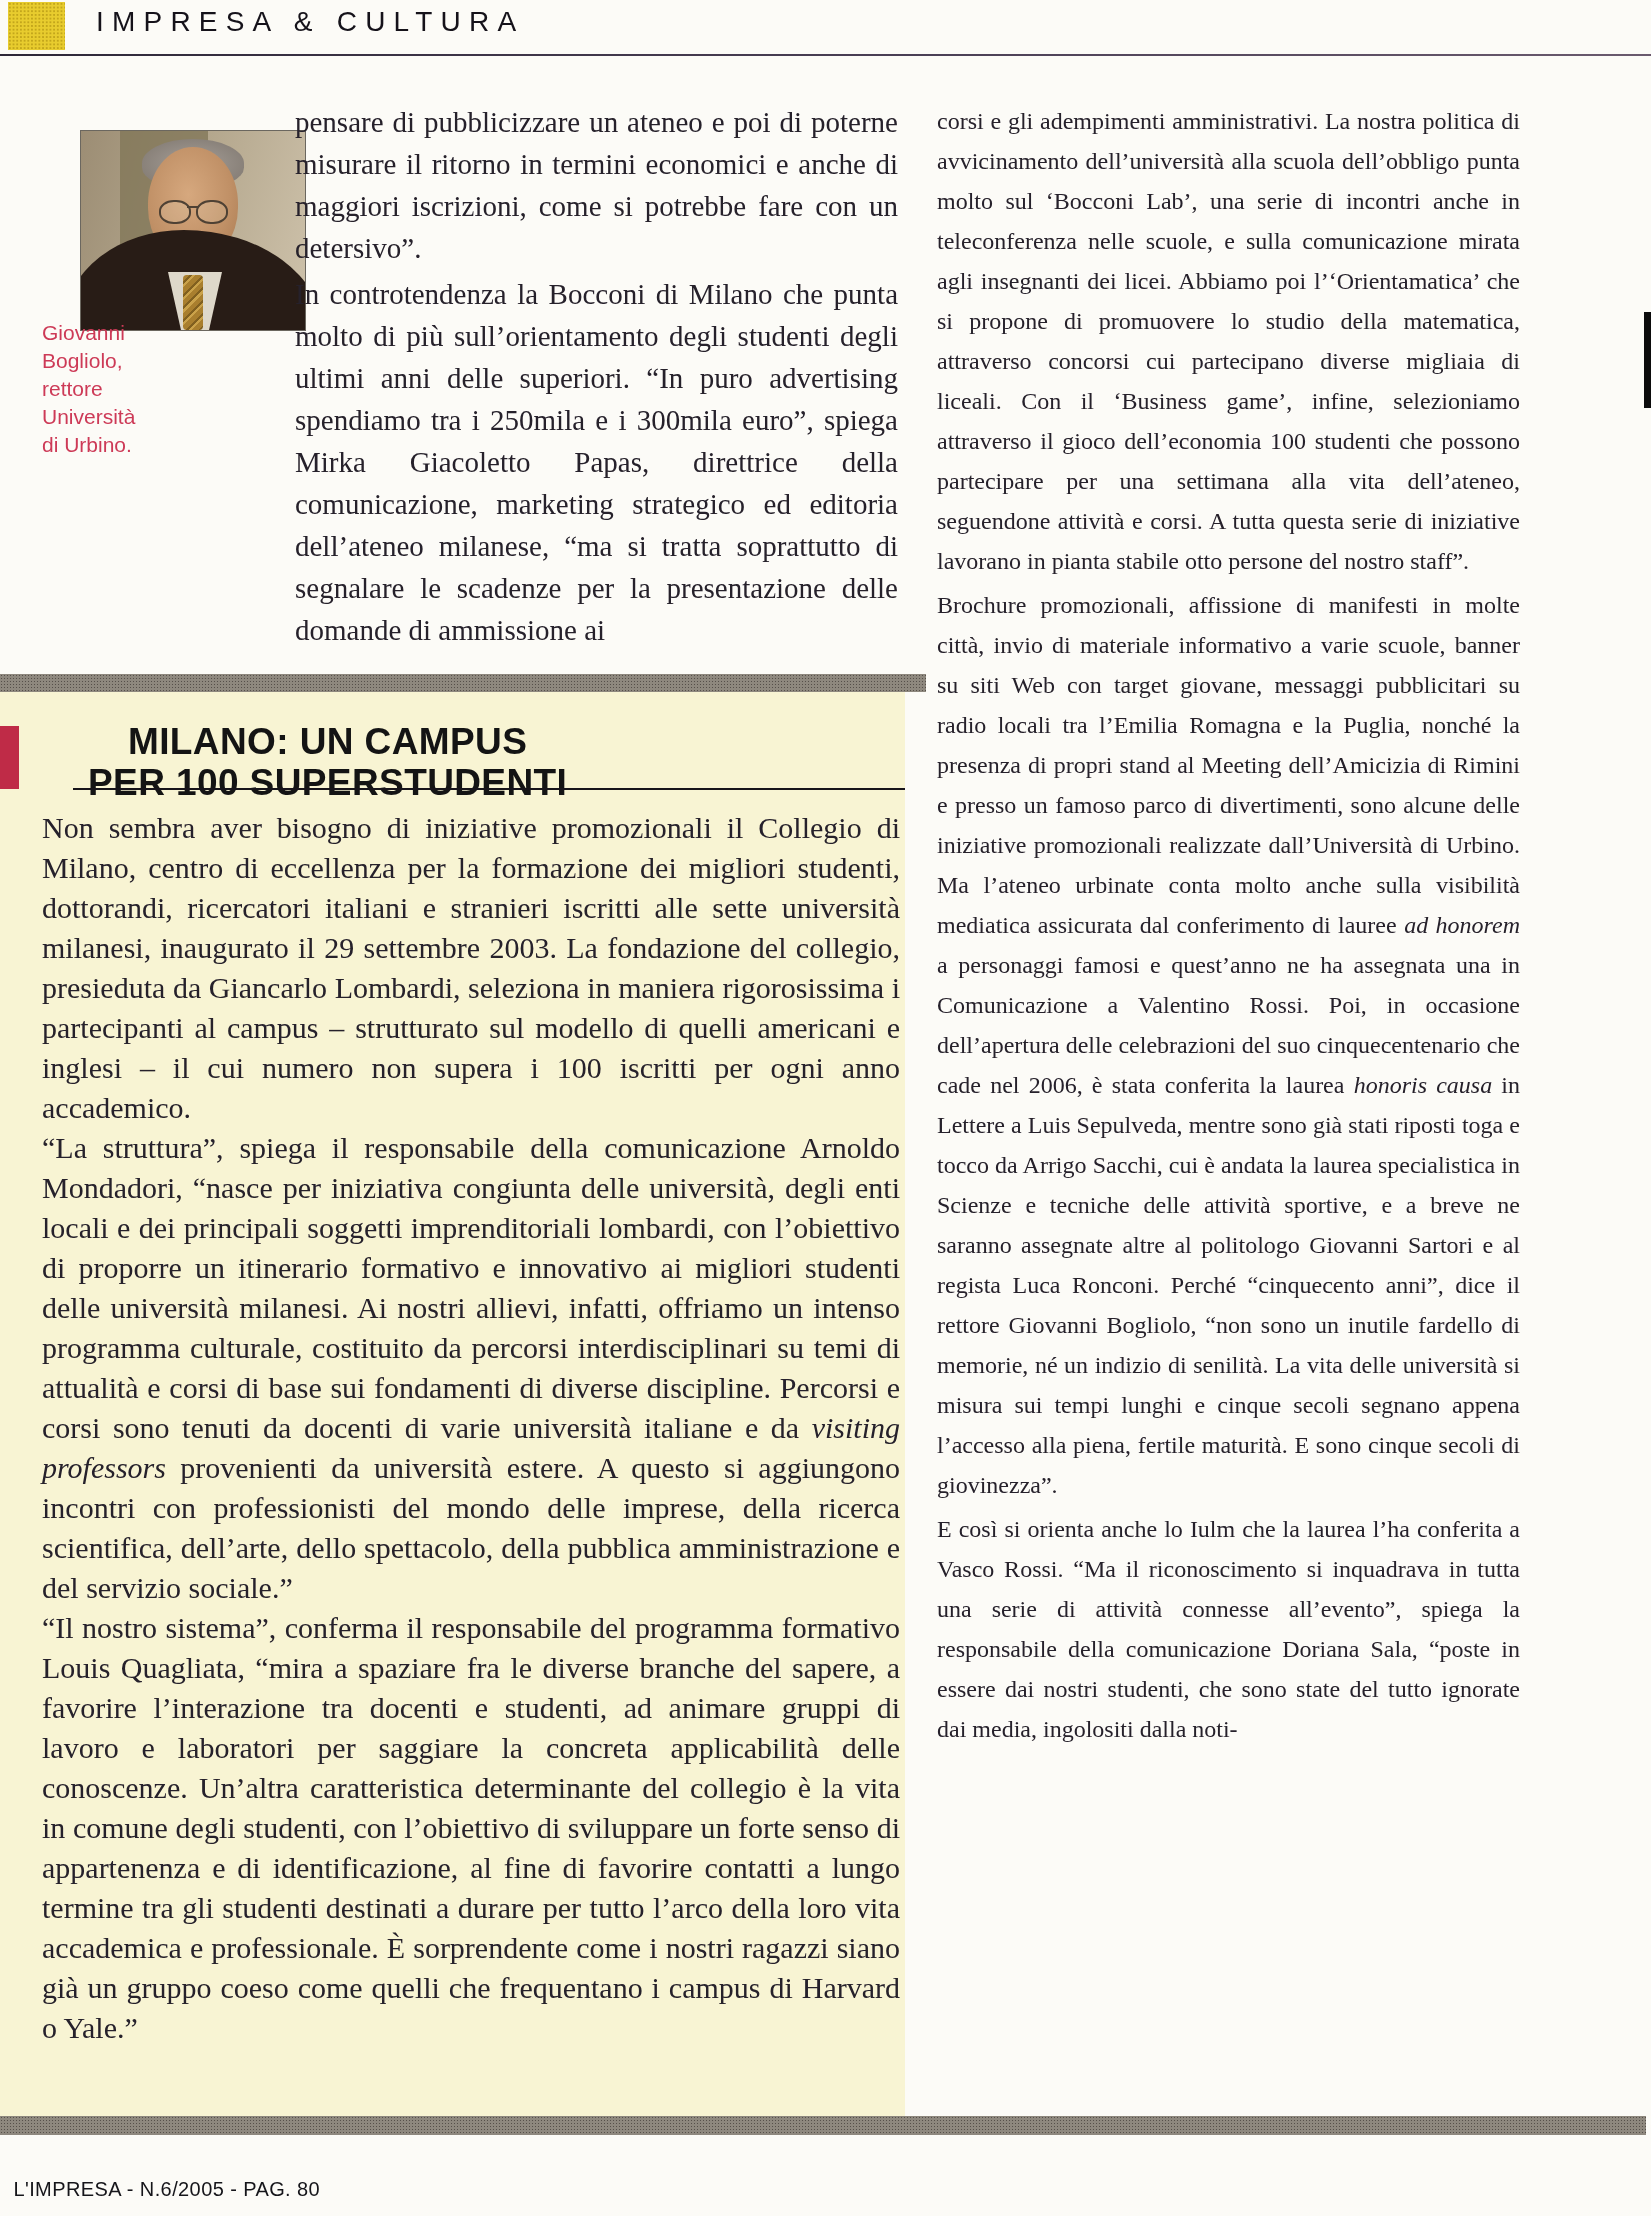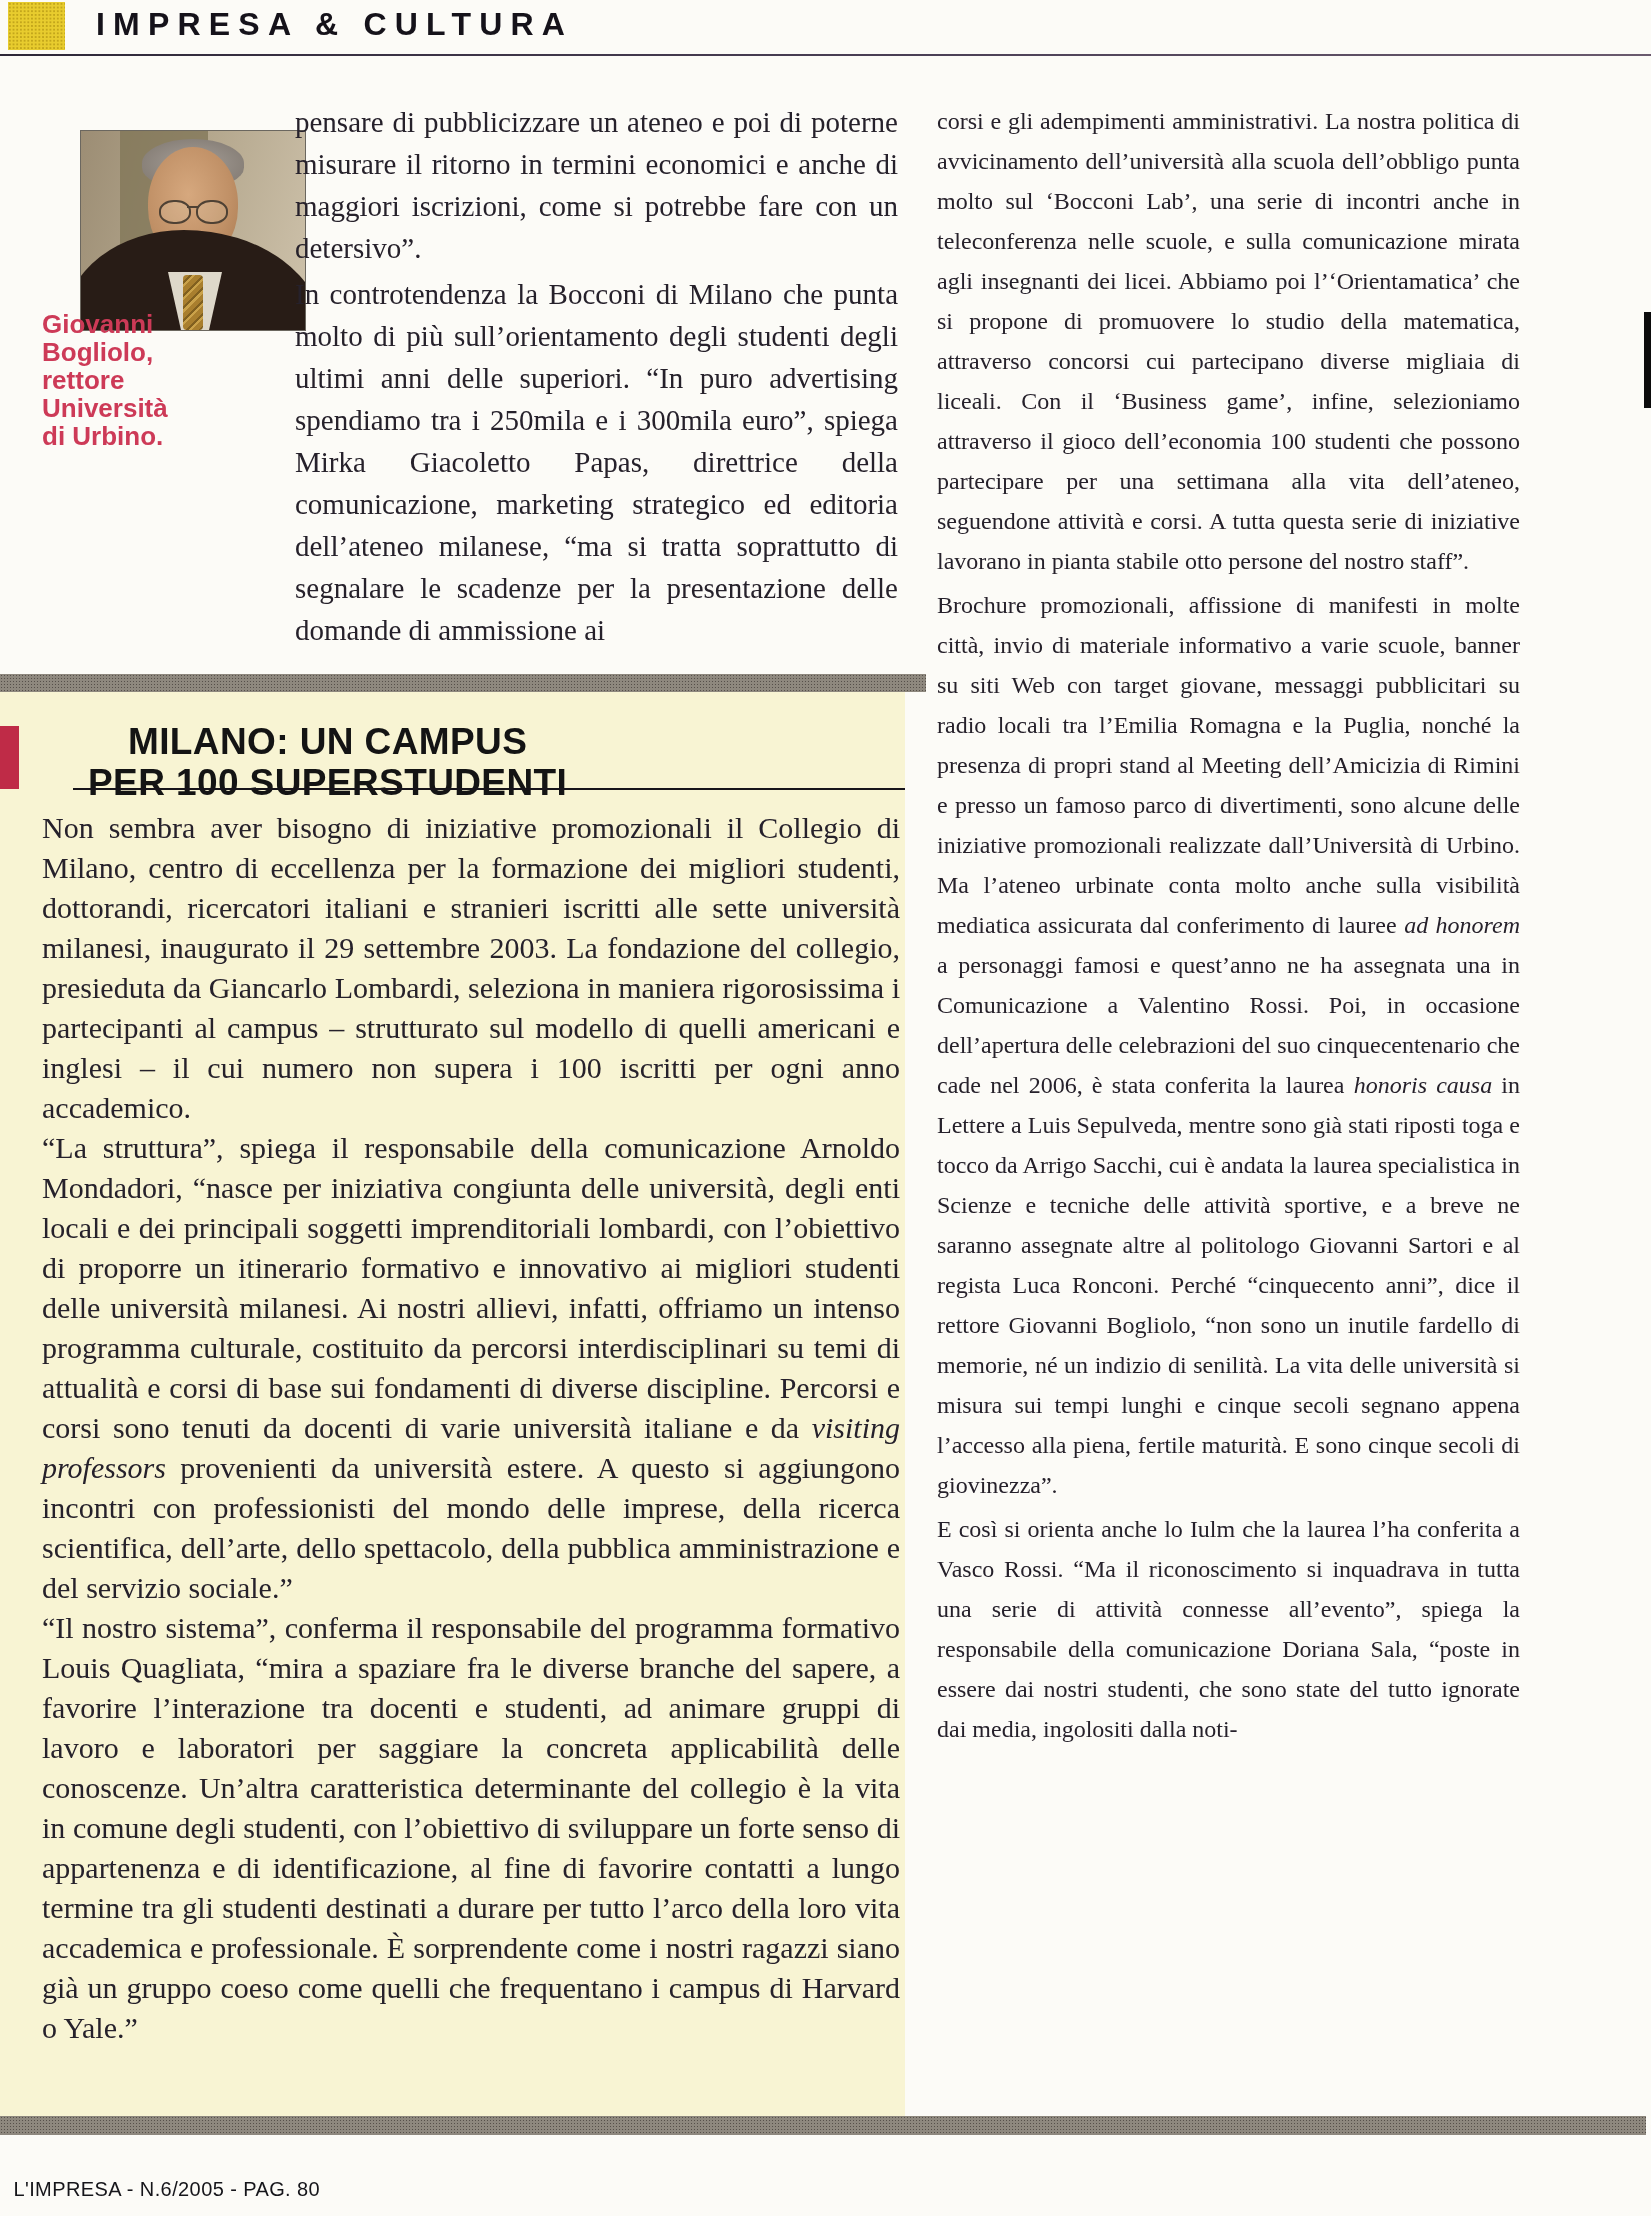--- a/index.html
+++ b/index.html
@@ -9,22 +9,22 @@
   }
   
   .kicker-square{
     position:absolute; left:8.2px; top:2.2px; width:57px; height:48px;
     background-color:var(--header-yellow,#e8cc2e);
     background-image:radial-gradient(rgba(158,128,8,.5) 0.7px, transparent 1px);
     background-size:3.7px 3.7px;
   }
   .kicker{
     position:absolute; left:96px; top:6px; margin:0;
-    font-family:"Liberation Sans", sans-serif; font-weight:bold;
-    font-size:32px; letter-spacing:8.2px; color:#15121a; white-space:nowrap;
+    font-family:"Liberation Sans", sans-serif; font-weight:normal;
+    font-size:28px; letter-spacing:8.2px; color:#15121a; white-space:nowrap;
   }
   .header-rule{
     position:absolute; left:0; top:54px; width:1652px; height:2.2px;
     background:linear-gradient(90deg,#2e2838,#4a3f55 55%,#6a5a6e);
   }
   
   .photo{
     position:absolute; left:40px; top:118px; width:224px; height:199px;
     background:linear-gradient(105deg,#9c8d74 0%,#b3a68c 45%,#cec2ab 100%);
     border:0.7px solid #6b675f; overflow:hidden;
@@ -50,23 +50,23 @@
   .photo-shirt{
     position:absolute; bottom:0; left:87px; width:54px; height:58px;
     background:#ded8ca; clip-path:polygon(0 0,100% 0,76% 100%,24% 100%);
   }
   .photo-tie{
     position:absolute; bottom:0; left:102px; width:20px; height:55px; border-radius:3.7px;
     background:repeating-linear-gradient(135deg,#a97f2e 0 4.5px,#81601f 4.5px 6.7px,#caa24a 6.7px 9px);
   }
   
   .photo-caption{
-    position:absolute; left:42px; top:310px; width:194px;
-    font-family:"Liberation Sans", sans-serif; font-weight:bold;
-    font-size:26px; line-height:28px; color:var(--accent-red,#cd3a57);
+    position:absolute; left:42px; top:319px; width:194px;
+    font-family:"Liberation Sans", sans-serif; font-weight:normal;
+    font-size:21px; line-height:28px; color:var(--accent-red,#cd3a57);
   }
   
   .col{position:absolute; text-align:justify; color:#26212b;}
   .col p{margin:4px;}
   .col-mid{left:291px; top:97px; width:611px; font-size:29px; line-height:42px;}
   .col-right{left:933px; top:97px; width:591px; font-size:24px; line-height:40px;}
   .italic{font-style:italic;}
   
   .halftone{
     background-color:var(--halftone-gray,#8e887e);

